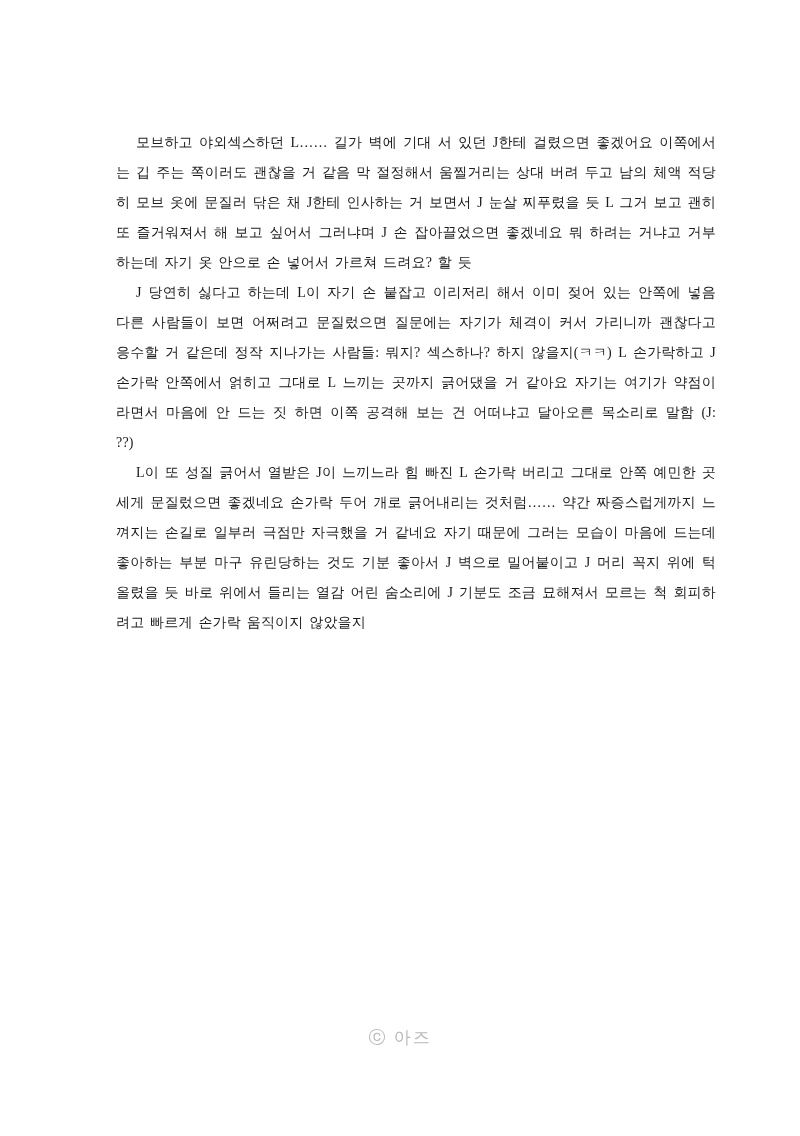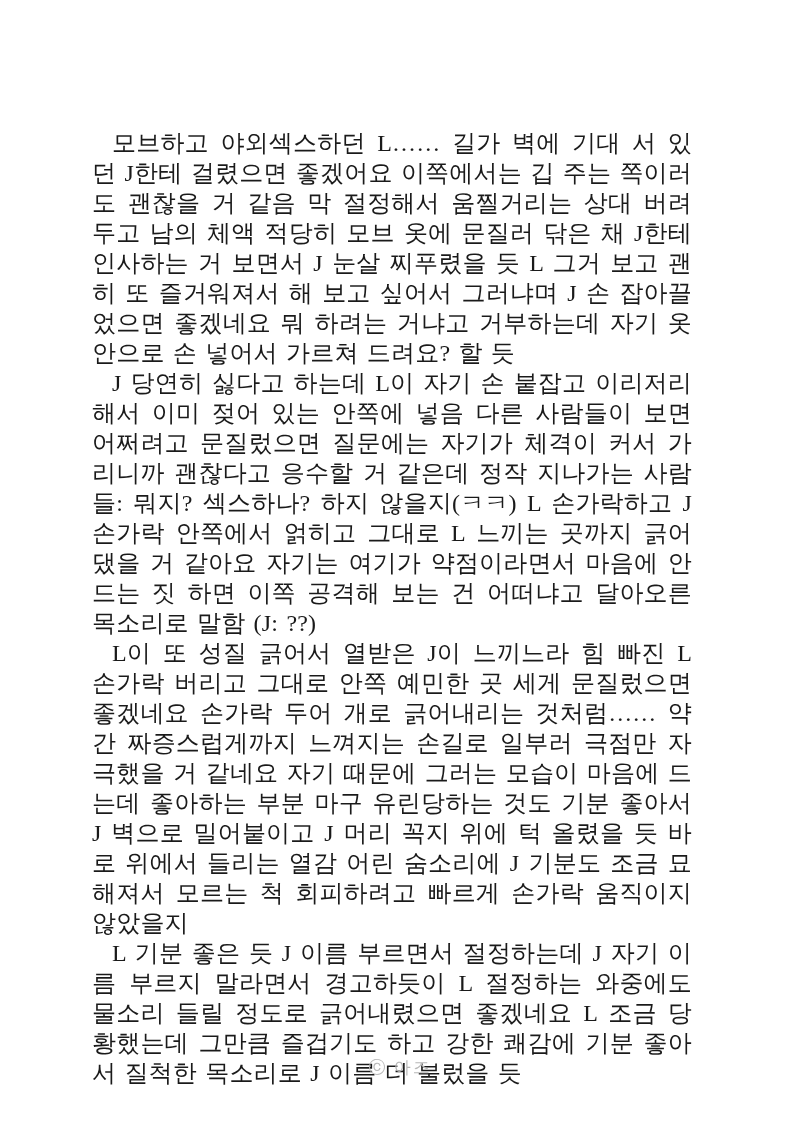--- a/index.html
+++ b/index.html
@@ -10,50 +10,49 @@
   .page {
     position: relative;
     width: 800px;
     height: 1136px;
     background: #ffffff;
     overflow: hidden;
     font-family: "Liberation Serif", "DejaVu Serif", serif;
   }
   .text-block {
     position: absolute;
-    left: 92px;
+    left: 116px;
     top: 128px;
     width: 600px;
     color: #1a1a1a;
-    font-size: 24px;
+    font-size: 14px;
     line-height: 30px;
   }
   .para {
     margin: 0;
     text-align: justify;
     text-indent: 20px;
     letter-spacing: 0.2px;
     word-spacing: 2px;
   }
   .footer {
     position: absolute;
     left: 0;
-    top: 1057px;
+    top: 1027px;
     width: 100%;
     text-align: center;
     color: #b9b9b9;
     font-size: 17px;
     line-height: 22px;
     letter-spacing: 2px;
   }
 </style>
 </head>
 <body>
 
 <div class="page">
   <div class="text-block">
     <p class="para">모브하고 야외섹스하던 L…… 길가 벽에 기대 서 있던 J한테 걸렸으면 좋겠어요 이쪽에서는 깁 주는 쪽이러도 괜찮을 거 같음 막 절정해서 움찔거리는 상대 버려 두고 남의 체액 적당히 모브 옷에 문질러 닦은 채 J한테 인사하는 거 보면서 J 눈살 찌푸렸을 듯 L 그거 보고 괜히 또 즐거워져서 해 보고 싶어서 그러냐며 J 손 잡아끌었으면 좋겠네요 뭐 하려는 거냐고 거부하는데 자기 옷 안으로 손 넣어서 가르쳐 드려요? 할 듯</p>
     <p class="para">J 당연히 싫다고 하는데 L이 자기 손 붙잡고 이리저리 해서 이미 젖어 있는 안쪽에 넣음 다른 사람들이 보면 어쩌려고 문질렀으면 질문에는 자기가 체격이 커서 가리니까 괜찮다고 응수할 거 같은데 정작 지나가는 사람들: 뭐지? 섹스하나? 하지 않을지(ㅋㅋ) L 손가락하고 J 손가락 안쪽에서 얽히고 그대로 L 느끼는 곳까지 긁어댔을 거 같아요 자기는 여기가 약점이라면서 마음에 안 드는 짓 하면 이쪽 공격해 보는 건 어떠냐고 달아오른 목소리로 말함 (J: ??)</p>
     <p class="para">L이 또 성질 긁어서 열받은 J이 느끼느라 힘 빠진 L 손가락 버리고 그대로 안쪽 예민한 곳 세게 문질렀으면 좋겠네요 손가락 두어 개로 긁어내리는 것처럼…… 약간 짜증스럽게까지 느껴지는 손길로 일부러 극점만 자극했을 거 같네요 자기 때문에 그러는 모습이 마음에 드는데 좋아하는 부분 마구 유린당하는 것도 기분 좋아서 J 벽으로 밀어붙이고 J 머리 꼭지 위에 턱 올렸을 듯 바로 위에서 들리는 열감 어린 숨소리에 J 기분도 조금 묘해져서 모르는 척 회피하려고 빠르게 손가락 움직이지 않았을지</p>
-    <p class="para">L 기분 좋은 듯 J 이름 부르면서 절정하는데 J 자기 이름 부르지 말라면서 경고하듯이 L 절정하는 와중에도 물소리 들릴 정도로 긁어내렸으면 좋겠네요 L 조금 당황했는데 그만큼 즐겁기도 하고 강한 쾌감에 기분 좋아서 질척한 목소리로 J 이름 더 불렀을 듯</p>
   </div>
   <div class="footer">ⓒ 아즈</div>
 </div>
 
 </body></html>

